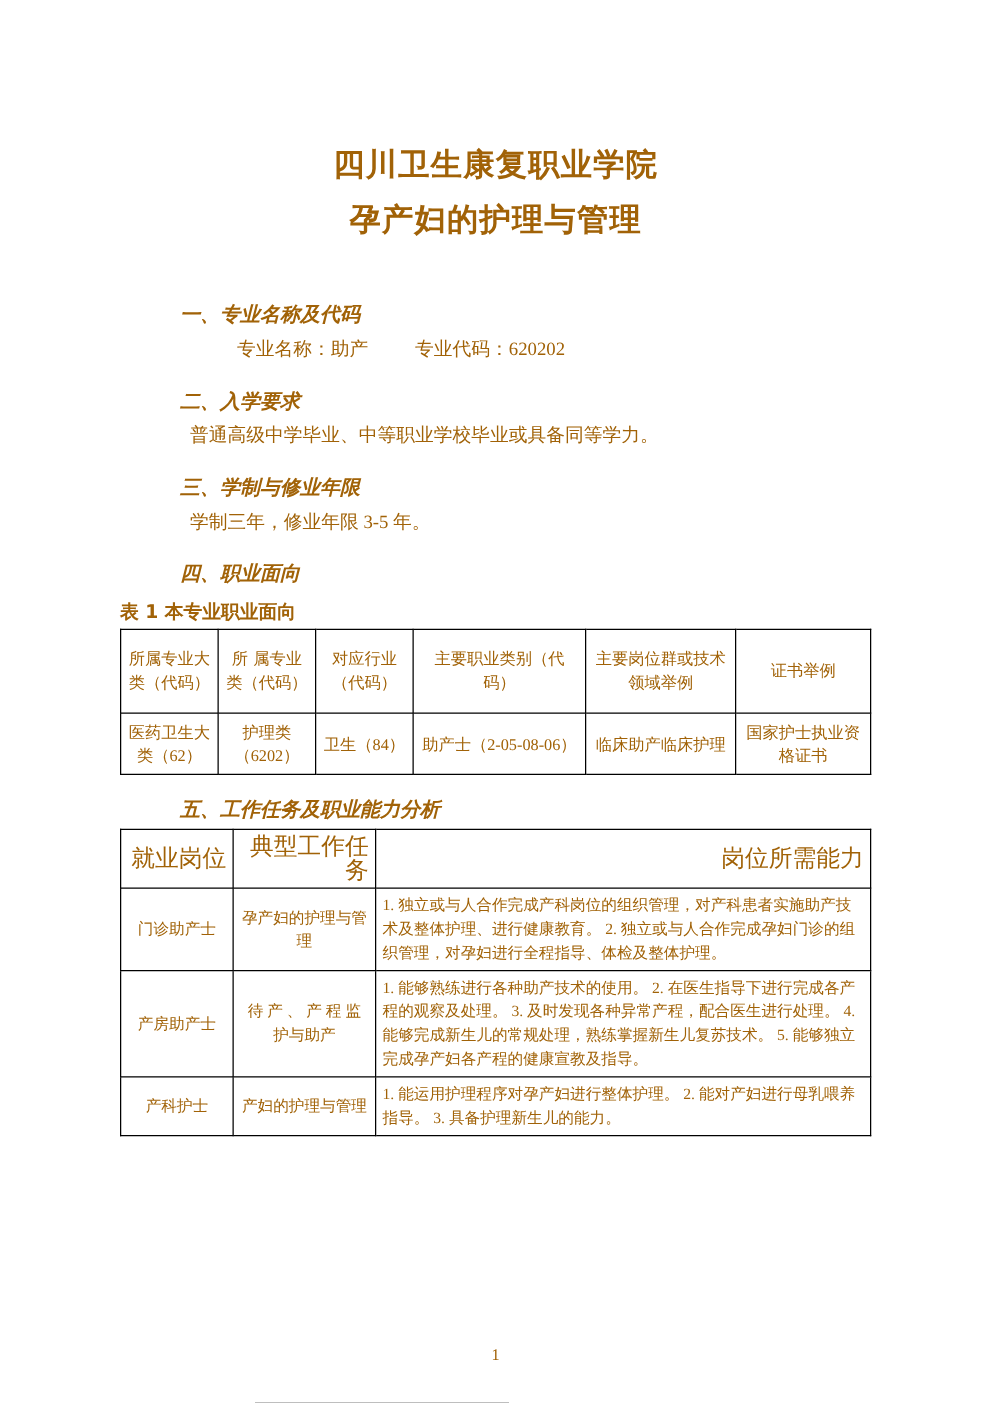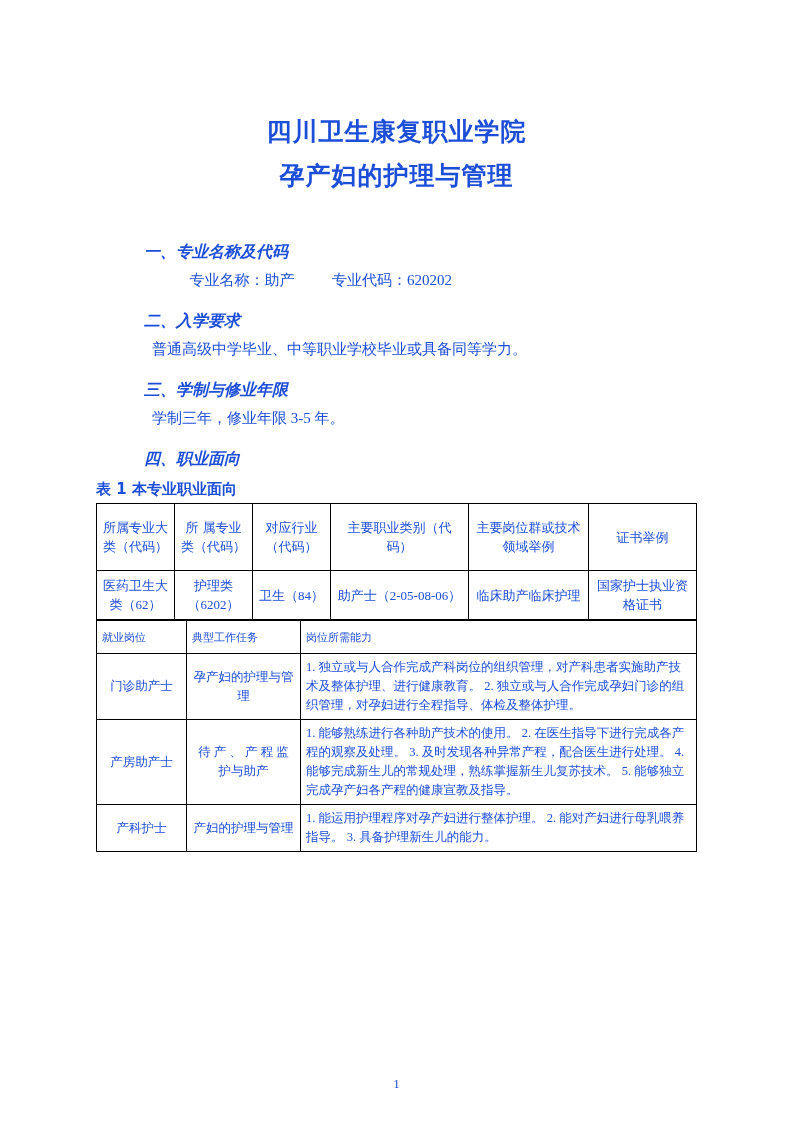--- a/index.html
+++ b/index.html
@@ -9,21 +9,21 @@
   }
   .page {
     width: 793px;
     height: 1122px;
     background: #ffffff;
     margin: 0 auto;
     position: relative;
     box-sizing: border-box;
     padding: 88px 96px 40px 96px;
     font-family: "Liberation Serif", "DejaVu Serif", serif;
-    color: #1d4ed8;
+    color: #a16207;
     overflow: hidden;
   }
   .title-block {
     text-align: center;
     margin-top: 22px;
   }
   .doc-title {
     font-family: "DejaVu Sans", "Liberation Sans", sans-serif;
     font-weight: bold;
     font-size: 25px;
@@ -77,22 +77,22 @@
     height: 58px;
   }
   .t1 td {
     text-align: center;
     height: 40px;
     font-size: 13px;
   }
   .t2 th {
     font-family: "DejaVu Sans", "Liberation Sans", sans-serif;
     font-weight: bold;
-    text-align: left;
-    font-size: 11px;
+    text-align: right;
+    font-size: 19px;
     height: 24px;
   }
   .t2 td.c-center {
     text-align: center;
   }
   .t2 td {
     font-size: 12.5px;
     line-height: 19px;
   }
   .page-number {
@@ -156,20 +156,21 @@
         <td>医药卫生大类（62）</td>
         <td>护理类（6202）</td>
         <td>卫生（84）</td>
         <td>助产士（2-05-08-06）</td>
         <td>临床助产临床护理</td>
         <td>国家护士执业资格证书</td>
       </tr>
     </tbody>
   </table>
 
+  <div class="section-head">五、工作任务及职业能力分析</div>
 
   <table class="doc-table t2">
     <colgroup>
       <col style="width:15%">
         <col style="width:19%">
         <col style="width:66%">
     </colgroup>
     <thead>
       <tr>
         <th>就业岗位</th>

